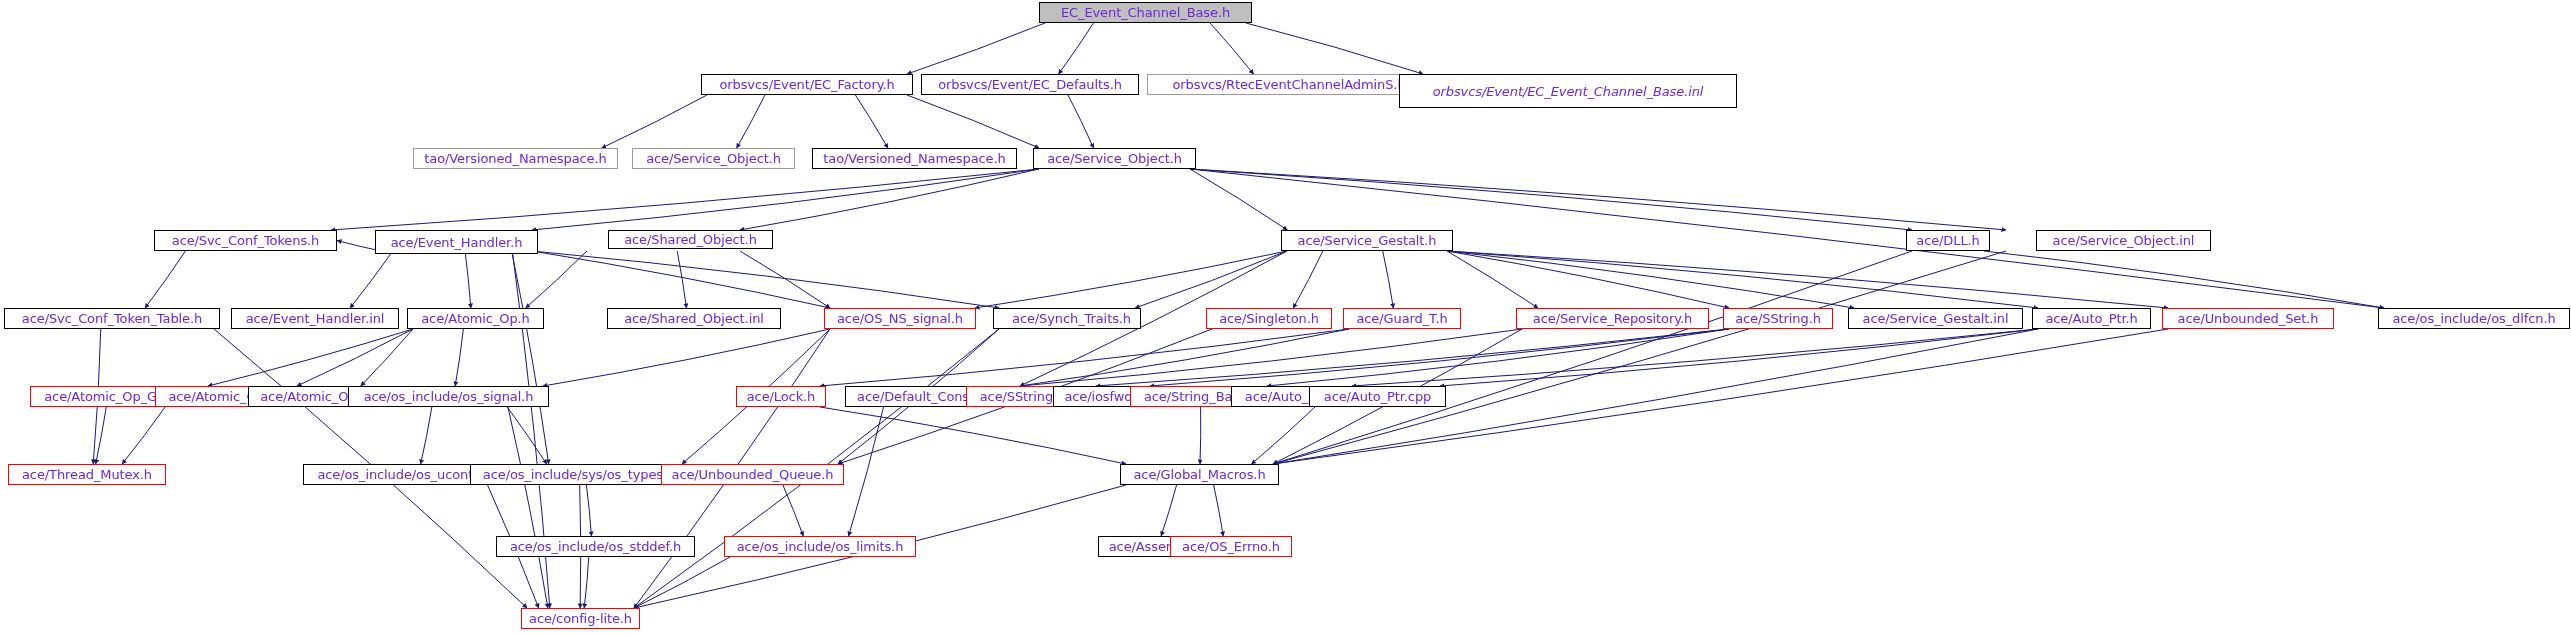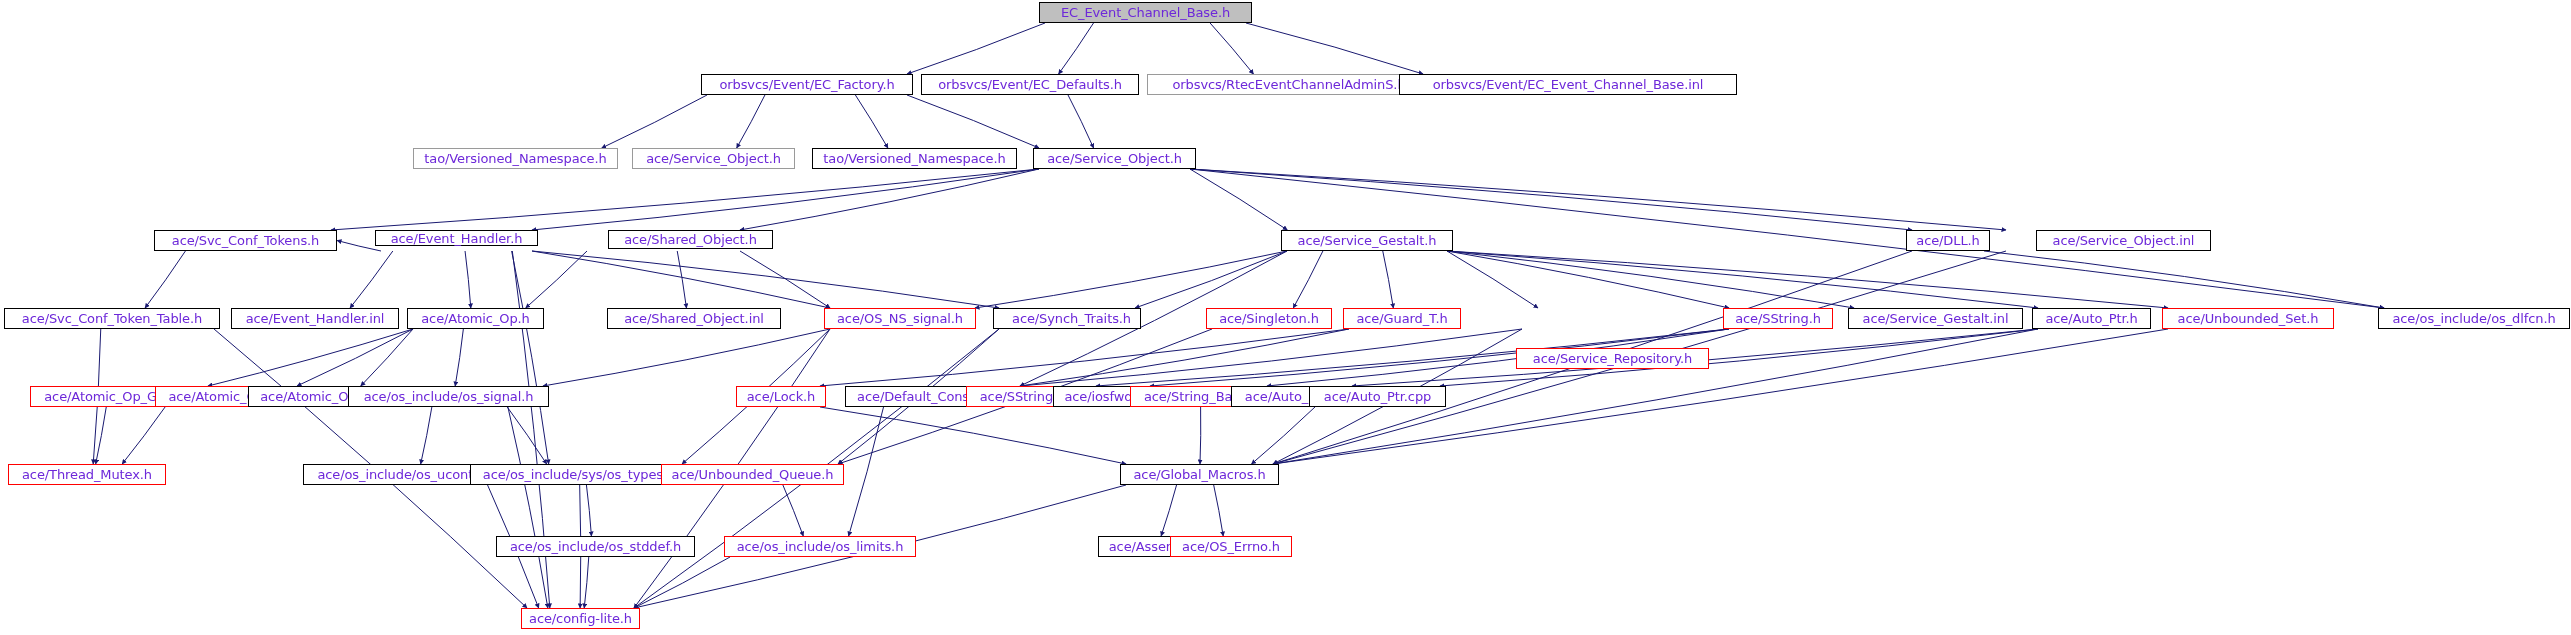--- a/index.html
+++ b/index.html
@@ -131,39 +131,39 @@
       </div>
       <div class="node" style="left: 701px; top: 74px; width: 212px; height: 21px;">
         <span class="lbl">orbsvcs/Event/EC_Factory.h</span>
       </div>
       <div class="node" style="left: 921px; top: 74px; width: 218px; height: 21px;">
         <span class="lbl">orbsvcs/Event/EC_Defaults.h</span>
       </div>
       <div class="node grayborder" style="left: 1147px; top: 74px; width: 284px; height: 21px;">
         <span class="lbl">orbsvcs/RtecEventChannelAdminS.h</span>
       </div>
-      <div class="node" style="left: 1399px; top: 74px; width: 338px; height: 21px;">
+      <div class="node" style="left: 1399px; top: 74px; width: 338px; height: 34px; font-style: italic;">
         <span class="lbl">orbsvcs/Event/EC_Event_Channel_Base.inl</span>
       </div>
       <div class="node grayborder" style="left: 413px; top: 148px; width: 205px; height: 21px;">
         <span class="lbl">tao/Versioned_Namespace.h</span>
       </div>
       <div class="node grayborder" style="left: 632px; top: 148px; width: 163px; height: 21px;">
         <span class="lbl">ace/Service_Object.h</span>
       </div>
       <div class="node" style="left: 812px; top: 148px; width: 205px; height: 21px;">
         <span class="lbl">tao/Versioned_Namespace.h</span>
       </div>
       <div class="node" style="left: 1033px; top: 148px; width: 163px; height: 21px;">
         <span class="lbl">ace/Service_Object.h</span>
       </div>
       <div class="node" style="left: 154px; top: 230px; width: 183px; height: 21px;">
         <span class="lbl">ace/Svc_Conf_Tokens.h</span>
       </div>
-      <div class="node" style="left: 375px; top: 230px; width: 163px; height: 16px;">
+      <div class="node" style="left: 375px; top: 230px; width: 163px; height: 24px;">
         <span class="lbl">ace/Event_Handler.h</span>
       </div>
       <div class="node" style="left: 581px; top: 230px; width: 165px; height: 19px; margin-left: 27px;">
         <span class="lbl">ace/Shared_Object.h</span>
       </div>
       <div class="node" style="left: 1281px; top: 230px; width: 172px; height: 21px;">
         <span class="lbl">ace/Service_Gestalt.h</span>
       </div>
       <div class="node" style="left: 1906px; top: 230px; width: 84px; height: 21px;">
         <span class="lbl">ace/DLL.h</span>
@@ -188,21 +188,21 @@
       </div>
       <div class="node" style="left: 993px; top: 308px; width: 148px; height: 21px; padding-left: 9px;">
         <span class="lbl">ace/Synch_Traits.h</span>
       </div>
       <div class="node red" style="left: 1206px; top: 308px; width: 126px; height: 21px;">
         <span class="lbl">ace/Singleton.h</span>
       </div>
       <div class="node red" style="left: 1343px; top: 308px; width: 118px; height: 21px;">
         <span class="lbl">ace/Guard_T.h</span>
       </div>
-      <div class="node red" style="left: 1516px; top: 308px; width: 193px; height: 21px; margin-top: 40px;">
+      <div class="node red" style="left: 1516px; top: 308px; width: 193px; height: 21px;">
         <span class="lbl">ace/Service_Repository.h</span>
       </div>
       <div class="node red" style="left: 1723px; top: 308px; width: 110px; height: 21px;">
         <span class="lbl">ace/SString.h</span>
       </div>
       <div class="node" style="left: 1848px; top: 308px; width: 175px; height: 21px;">
         <span class="lbl">ace/Service_Gestalt.inl</span>
       </div>
       <div class="node" style="left: 2032px; top: 308px; width: 119px; height: 21px;">
         <span class="lbl">ace/Auto_Ptr.h</span>

